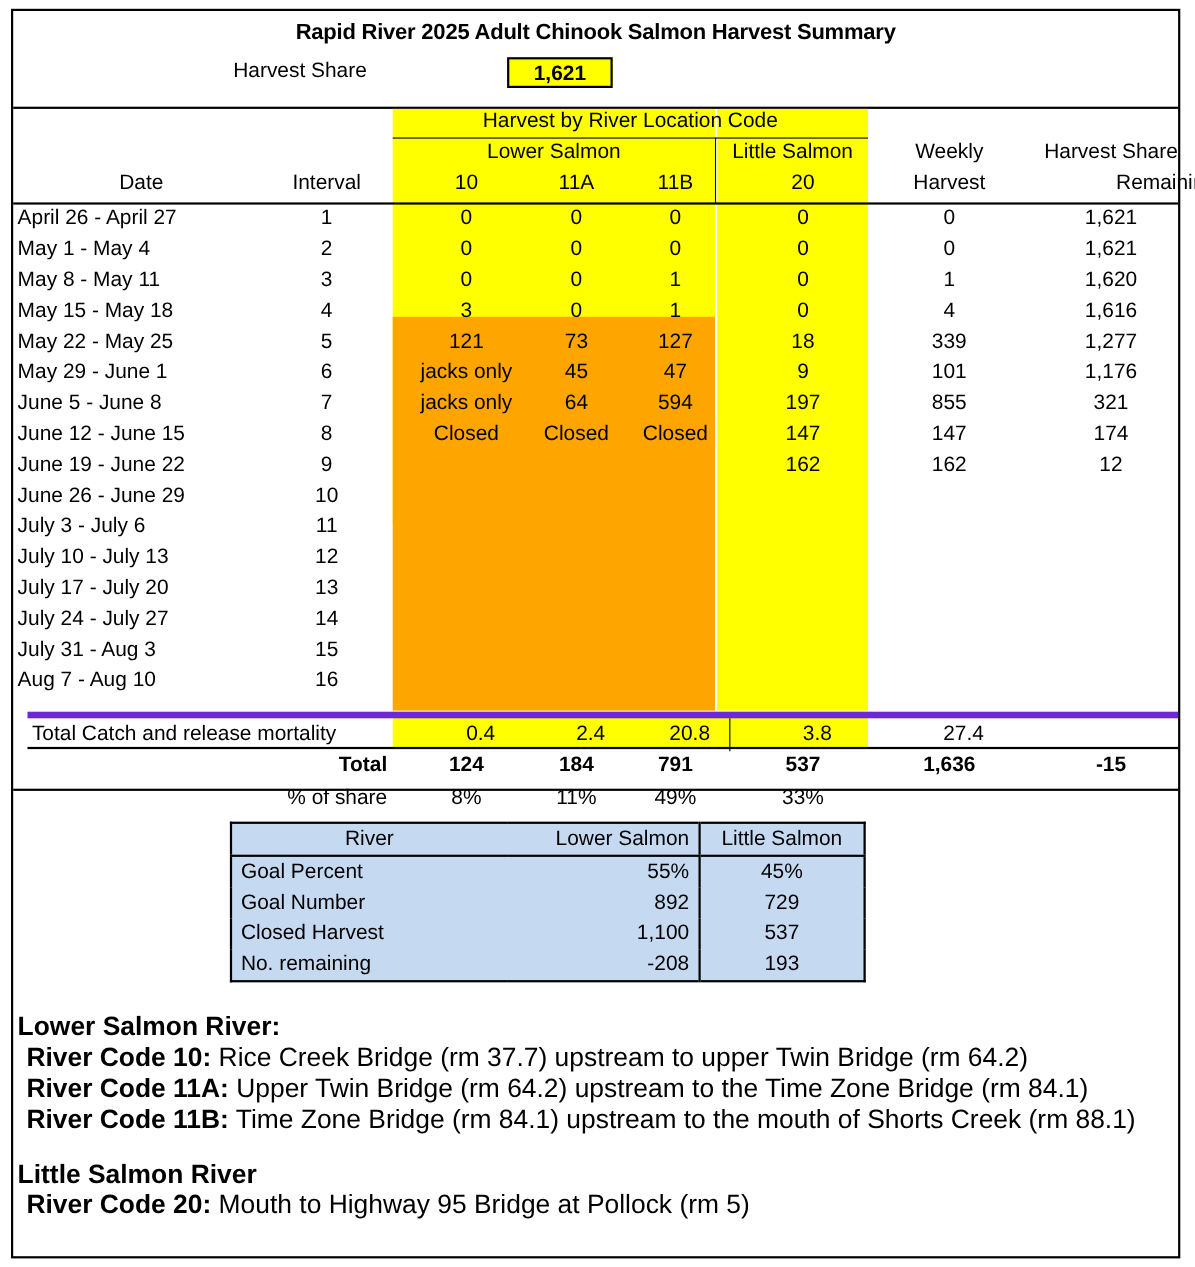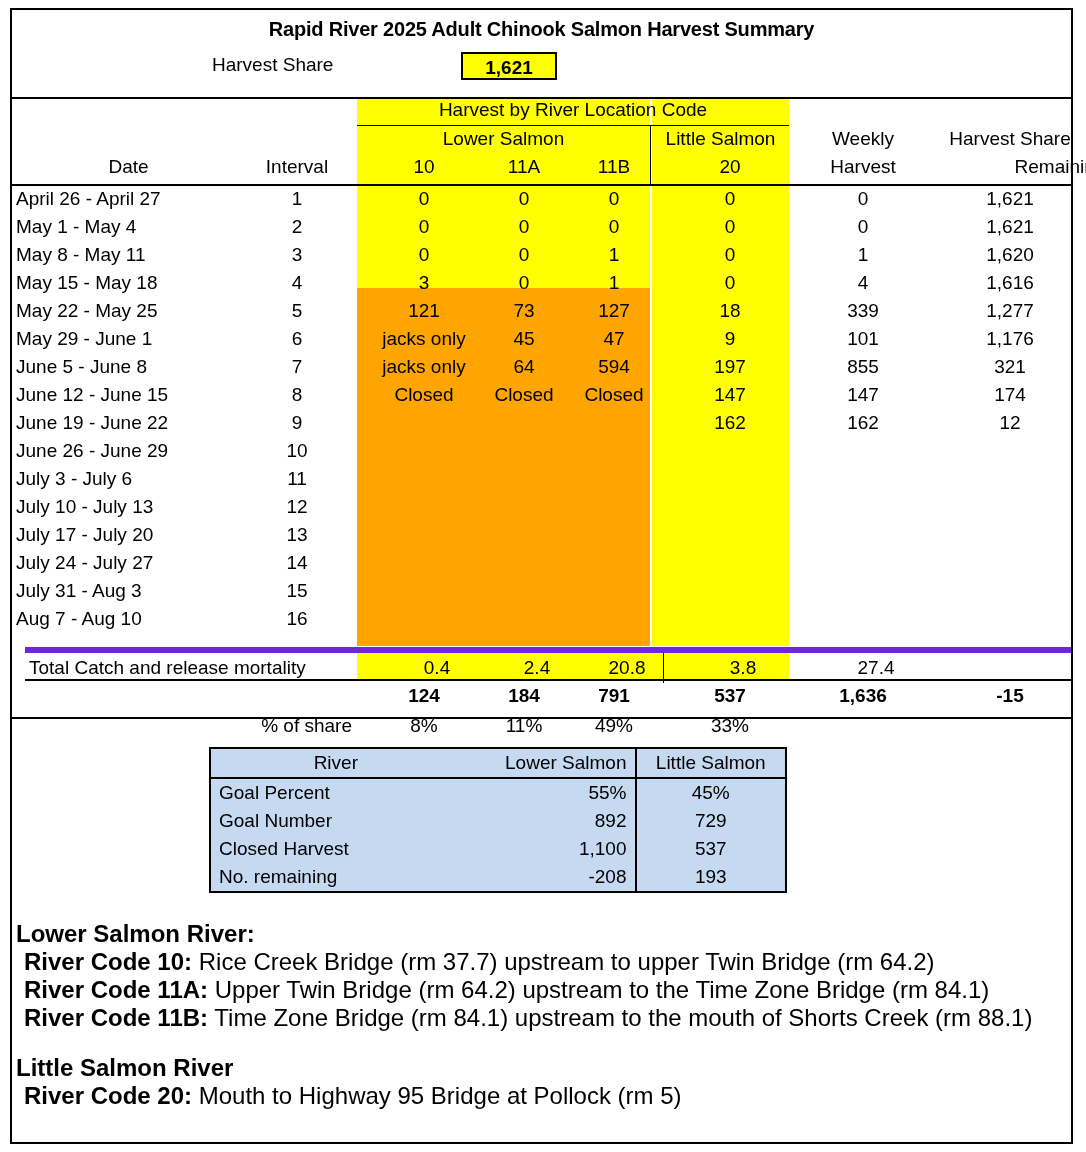--- a/index.html
+++ b/index.html
@@ -417,20 +417,21 @@
       <span class="cell c-11a">2.4</span>
       <span class="cell c-11b">20.8</span>
       <span class="cell c-20">3.8</span>
       <span class="cell c-weekly">27.4</span>
       <span class="cell c-remain"></span>
       <div id="mort-divider"></div>
     </div>
 
     <div id="totals">
       <div class="tot-row">
+        <span class="cell tot-label">Total</span>
         <span class="cell c-10">124</span>
         <span class="cell c-11a">184</span>
         <span class="cell c-11b">791</span>
         <span class="cell c-20">537</span>
         <span class="cell c-weekly">1,636</span>
         <span class="cell c-remain">-15</span>
       </div>
       <div class="tot-row pct-row">
         <span class="cell tot-label">% of share</span>
         <span class="cell c-10">8%</span>

